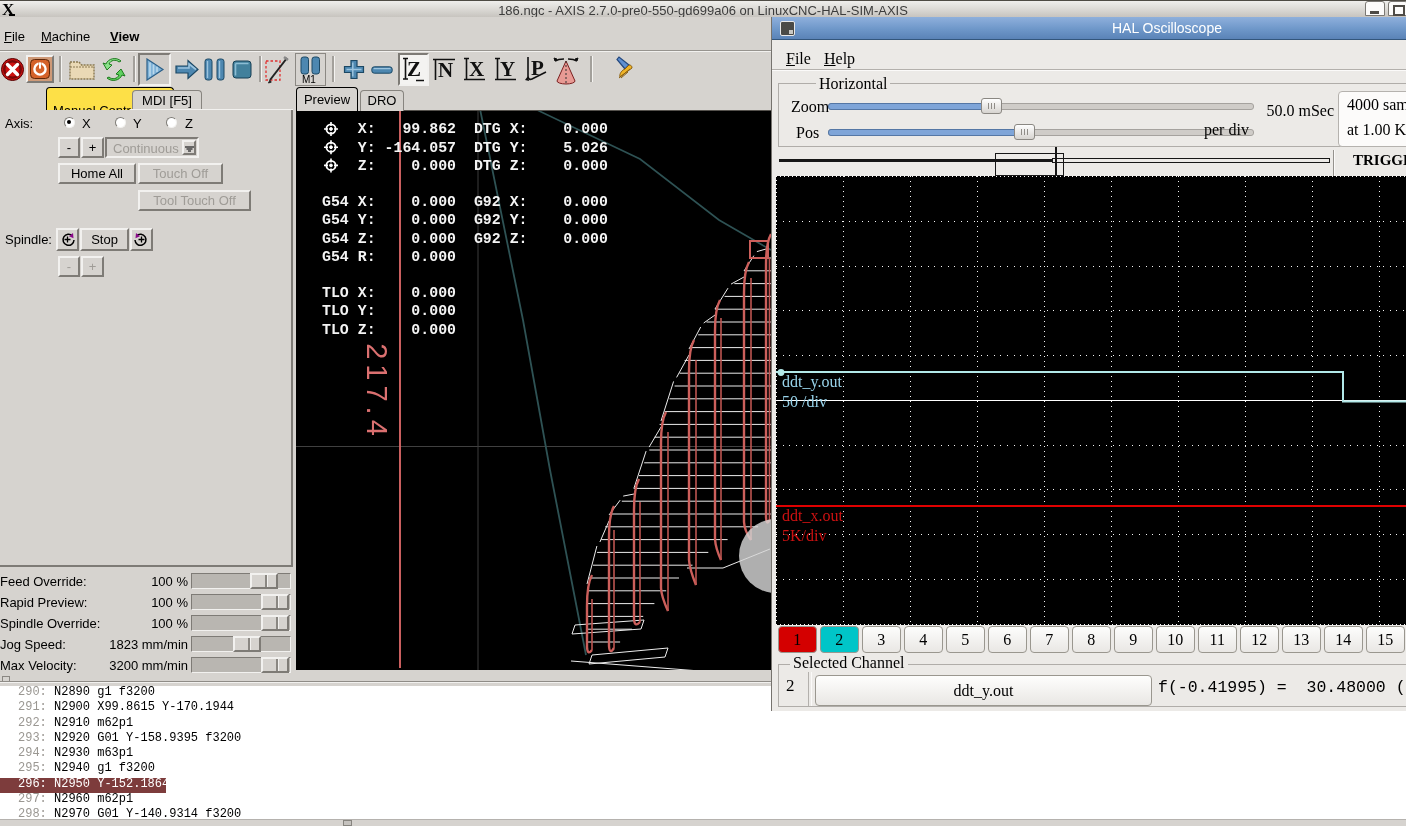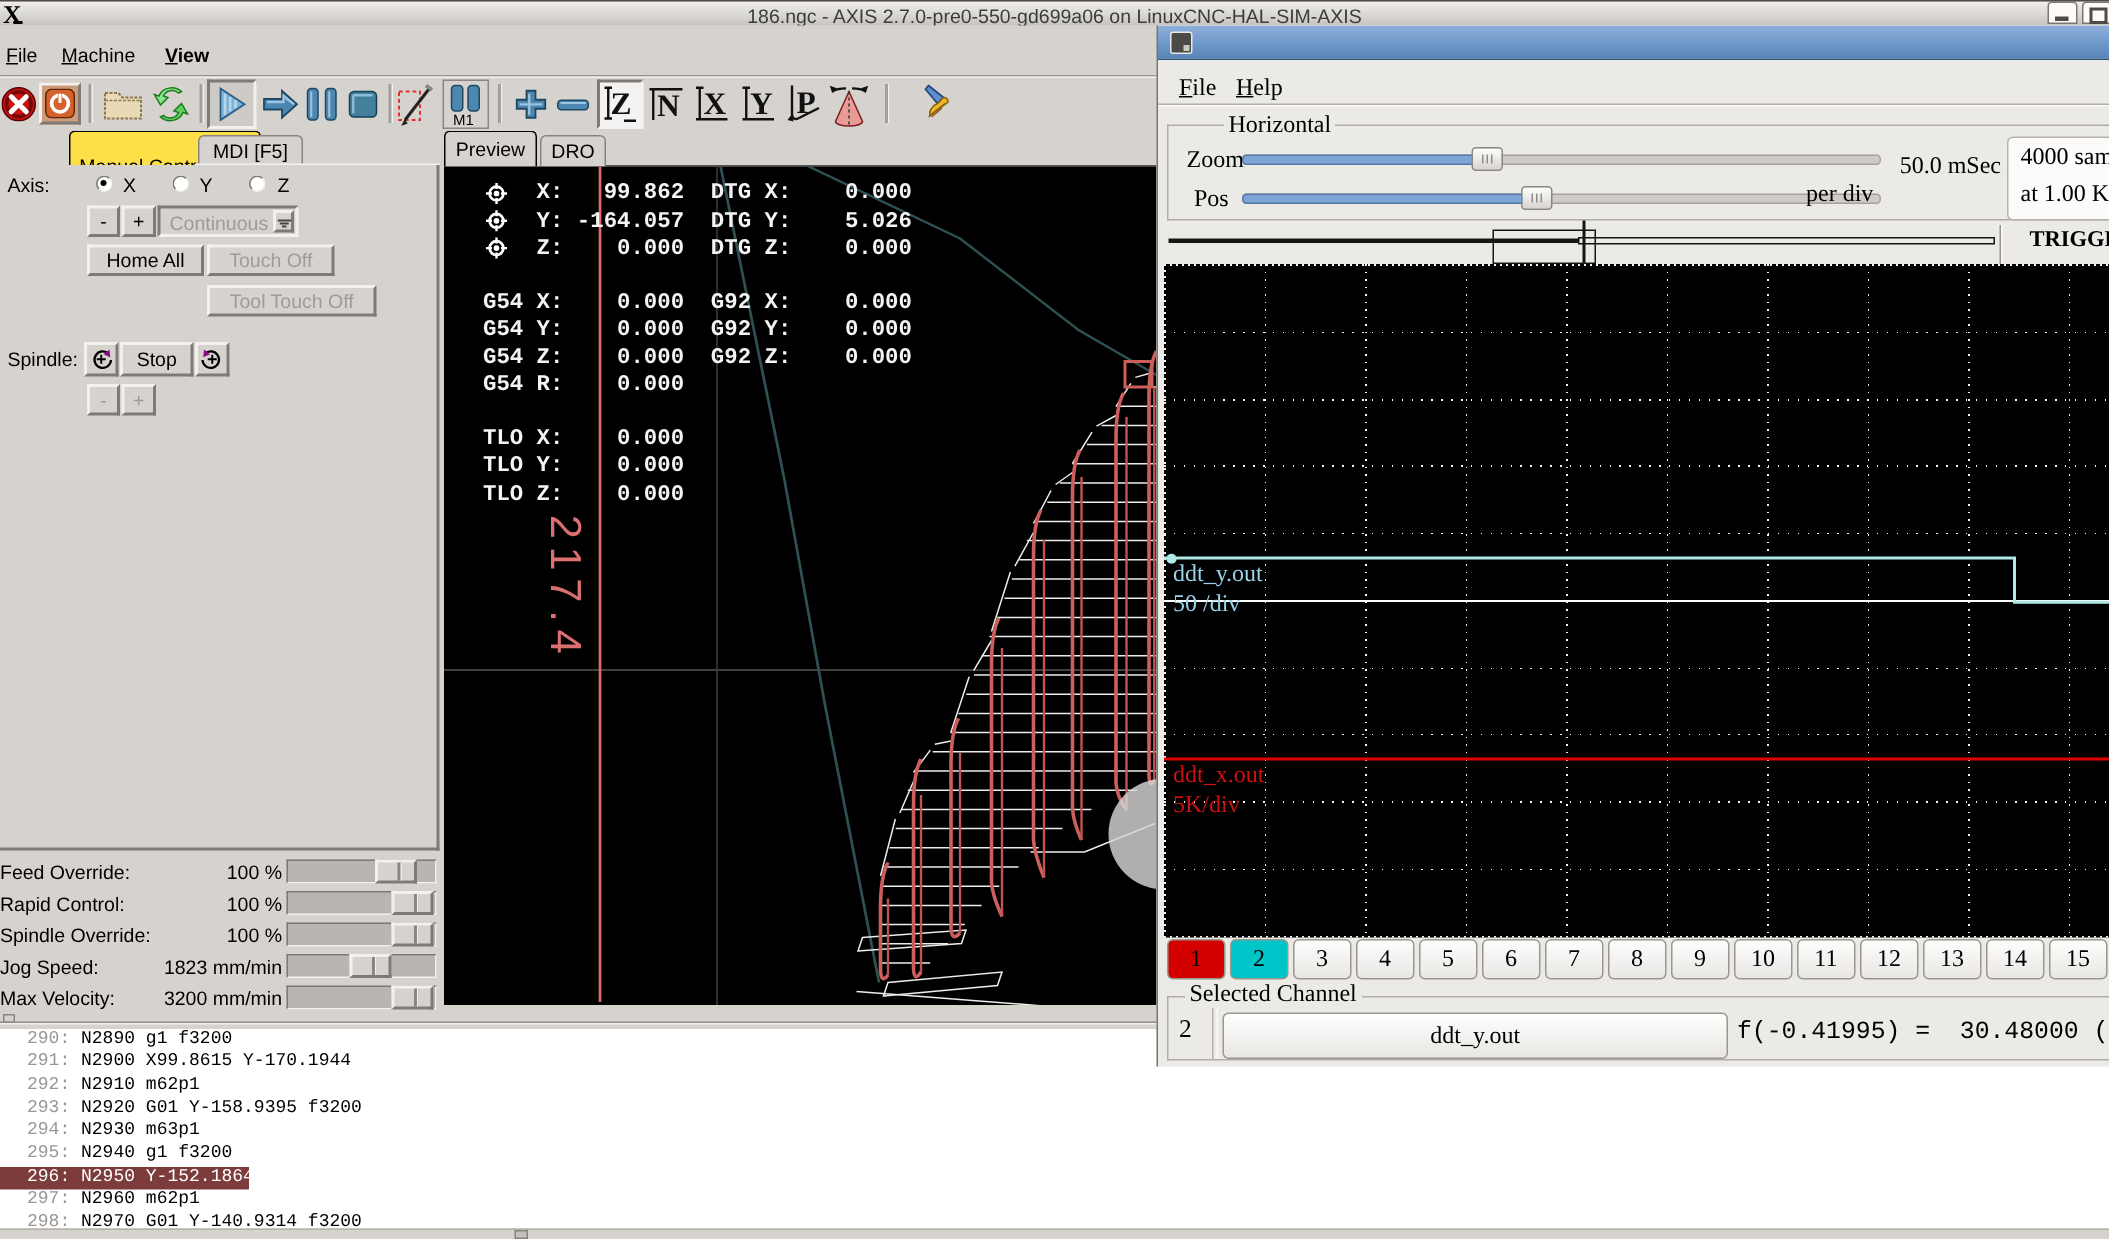--- a/index.html
+++ b/index.html
@@ -220,21 +220,21 @@
  <path d="M2 1 l4 3.2 -4.5 2 z" fill="#8a0b8a"></path>
  <path d="M7.5 4.5 v6 M4.5 7.5 h6" stroke="#000" stroke-width="1.3"></path>
 </svg>
 <div class="tkbtn dis" style="left:58px;top:256px;width:22px;height:21px;line-height:17px;">-</div>
 <div class="tkbtn dis" style="left:81px;top:256px;width:23px;height:21px;line-height:17px;">+</div>
 
 <div class="abs" id="sliders" style="left:0;top:567px;width:293px;height:116px;"></div>
 
 <div class="abs" style="left:0;top:574px;">Feed Override:</div>
 <div class="abs" style="left:108px;top:574px;width:80px;text-align:right;">100 %</div>
-<div class="abs" style="left:0;top:595px;">Rapid Control:</div>
+<div class="abs" style="left:0;top:595px;">Rapid Preview:</div>
 <div class="abs" style="left:108px;top:595px;width:80px;text-align:right;">100 %</div>
 <div class="abs" style="left:0;top:616px;">Spindle Override:</div>
 <div class="abs" style="left:108px;top:616px;width:80px;text-align:right;">100 %</div>
 <div class="abs" style="left:0;top:637px;">Jog Speed:</div>
 <div class="abs" style="left:75px;top:637px;width:113px;text-align:right;">1823 mm/min</div>
 <div class="abs" style="left:0;top:658px;">Max Velocity:</div>
 <div class="abs" style="left:75px;top:658px;width:113px;text-align:right;">3200 mm/min</div>
 
 <div class="abs sunk" style="left:191px;top:573px;width:100px;height:16px;background:#b9b6b1;border-width:1.5px;"></div>
 <div class="abs sunk" style="left:191px;top:594px;width:100px;height:16px;background:#b9b6b1;border-width:1.5px;"></div>
@@ -347,20 +347,21 @@
  font-family:'Liberation Sans',sans-serif;font-size:29px;color:#db7070;letter-spacing:5px;">217.4</div>
 </div>
 
 <div class="abs" id="scope" style="left:771px;top:17px;width:635px;height:694px;background:#eceae7;
  border-left:1px solid #76736e;box-sizing:border-box;overflow:hidden;font-family:'Liberation Serif',serif;font-size:16px;">
 
  <div class="abs" style="left:0;top:0;width:635px;height:23px;background:linear-gradient(#8fb0dc,#6e97c9 55%,#5a83b7);border-bottom:1px solid #33567c;box-sizing:border-box;"></div>
  <div class="abs" style="left:8px;top:4px;width:15px;height:15px;background:#4a4a46;border:1.5px solid #e8e8e8;border-radius:2px;box-sizing:border-box;">
       <div class="abs" style="right:1px;bottom:1px;width:4px;height:4px;background:#c8c8c4;"></div>
     </div>
+ <div class="abs" style="left:245px;top:3px;width:300px;text-align:center;color:#fff;font-family:'Liberation Sans',sans-serif;font-size:14px;">HAL Oscilloscope</div>
 
  <div class="abs" style="left:14px;top:33px;"><u>F</u>ile</div>
  <div class="abs" style="left:52px;top:33px;text-align:center;"><u>H</u>elp</div>
  <div class="abs" style="left:0;top:52px;width:635px;height:1px;background:#b3b0ac;"></div>
  <div class="abs" style="left:0;top:53px;width:635px;height:1px;background:#fbfaf9;"></div>
 
  <div class="abs" style="left:6px;top:66px;width:629px;height:64px;border:1px solid #b0ada9;border-right:none;box-sizing:border-box;"></div>
  <div class="abs" style="left:16px;top:58px;background:#eceae7;padding:0 3px;margin-left:28px;">Horizontal</div>
 
  <div class="abs" style="left:19px;top:81px;">Zoom</div>

